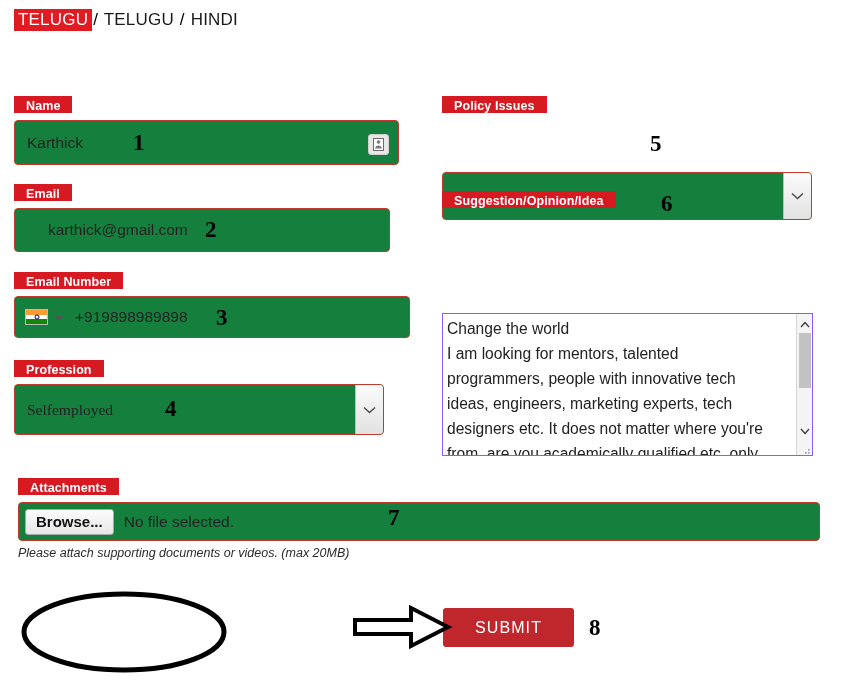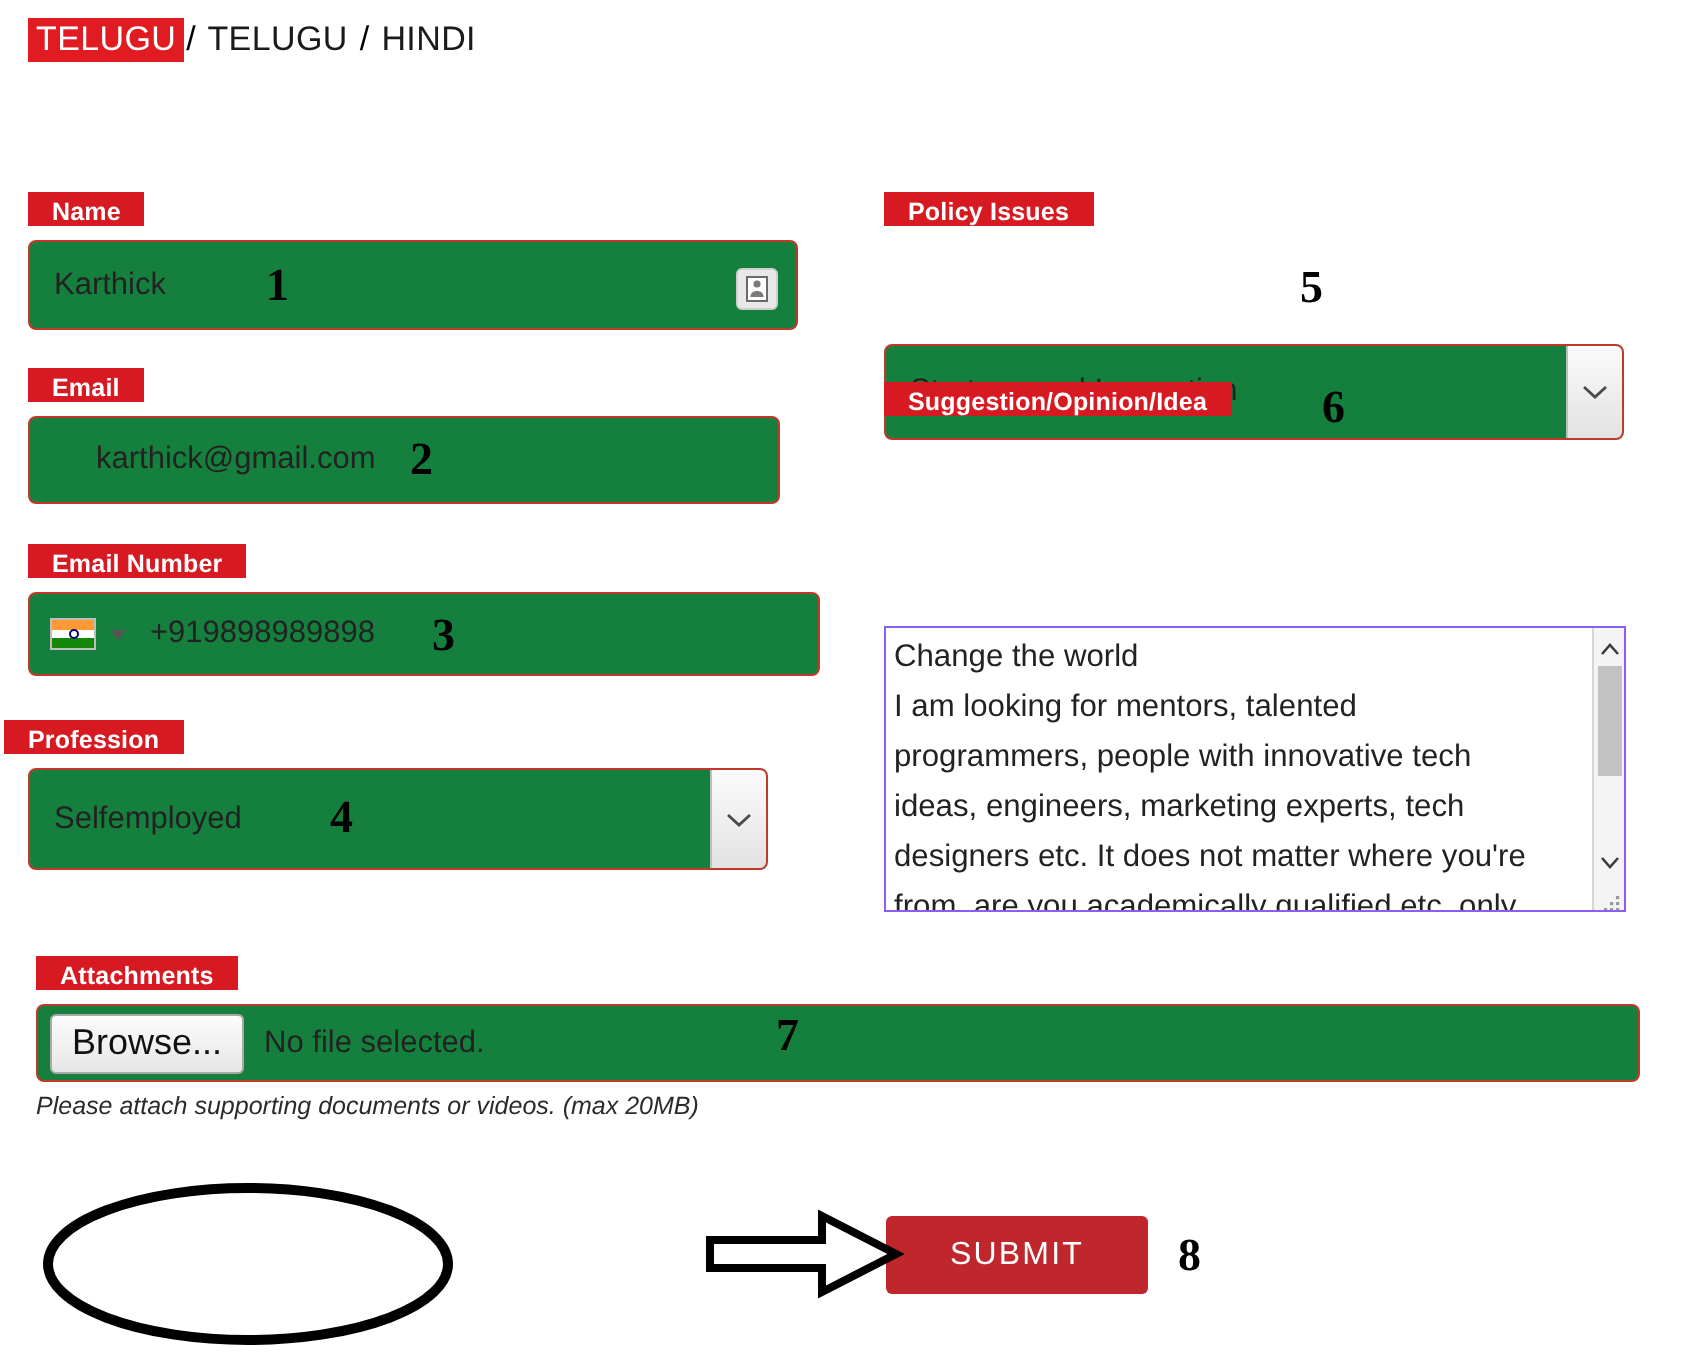--- a/index.html
+++ b/index.html
@@ -73,21 +73,21 @@
   
   .vcard-ico {
     width: 19px; height: 19px;
     border-radius: 3px;
     background: #e8e8e8;
     border: 1px solid #cfcfcf;
     display: flex; align-items: center; justify-content: center;
   }
 
   
-  .selectbox { position: relative; }
+  .selectbox { position: relative; font-family: Liberation Serif, serif; }
   .sel-btn {
     position: absolute;
     top: 0; right: 0; bottom: 0;
     width: 27px;
     background: linear-gradient(#fbfbfb, #e2e2e2);
     border-left: 1px solid #bfbfbf;
     border-radius: 0 3px 3px 0;
     display: flex; align-items: center; justify-content: center;
   }
 
@@ -147,25 +147,26 @@
     position: absolute; left: 2px; top: 19px;
     width: 12px; height: 55px;
     background: #c2c2c2;
   }
   .resize-grip { position: absolute; right: 1px; bottom: 1px; width: 10px; height: 10px; }
 
   
   .browse-btn {
     margin-left: 6px;
     padding: 3px 10px 4px 10px;
-    font-size: 18px;
+    font-size: 15px;
     color: #111;
     background: linear-gradient(#fcfcfc, #e6e6e6);
     border: 1px solid #a9a9a9;
     border-radius: 3px;
+    font-weight: bold;
   }
   .nofile {
     margin-left: 10px;
     font-size: 15.5px;
     color: #222;
   }
   #attach-hint {
     font-style: italic;
     font-size: 12.5px;
     color: #2b2b2b;
@@ -225,21 +226,21 @@
   </span>
   <span style="margin-left:7px; display:inline-block;">
     <svg width="8" height="6" viewBox="0 0 8 6" aria-hidden="true">
         <path d="M0 0 L8 0 L4 5 Z" fill="#555"></path>
       </svg>
   </span>
   <span class="val">+919898989898</span>
 </div>
 <div class="anno-num abs" style="left:216px; top:306px;">3</div>
 
-<div class="tag abs" style="left:2px; top:360px;">Profession</div>
+<div class="tag abs" style="left:14px; top:360px;">Profession</div>
 <div class="field selectbox abs" id="profession-select" style="left:14px; top:384px; width:370px; height:51px;">
   <span class="val">Selfemployed</span>
   <span class="sel-btn">
     <svg width="13" height="8" viewBox="0 0 13 8" aria-hidden="true">
         <path d="M1 1.5 L6.5 6.5 L12 1.5" fill="none" stroke="#4a4a4a" stroke-width="1.4"></path>
       </svg>
   </span>
 </div>
 <div class="anno-num abs" style="left:165px; top:397px;">4</div>
 

